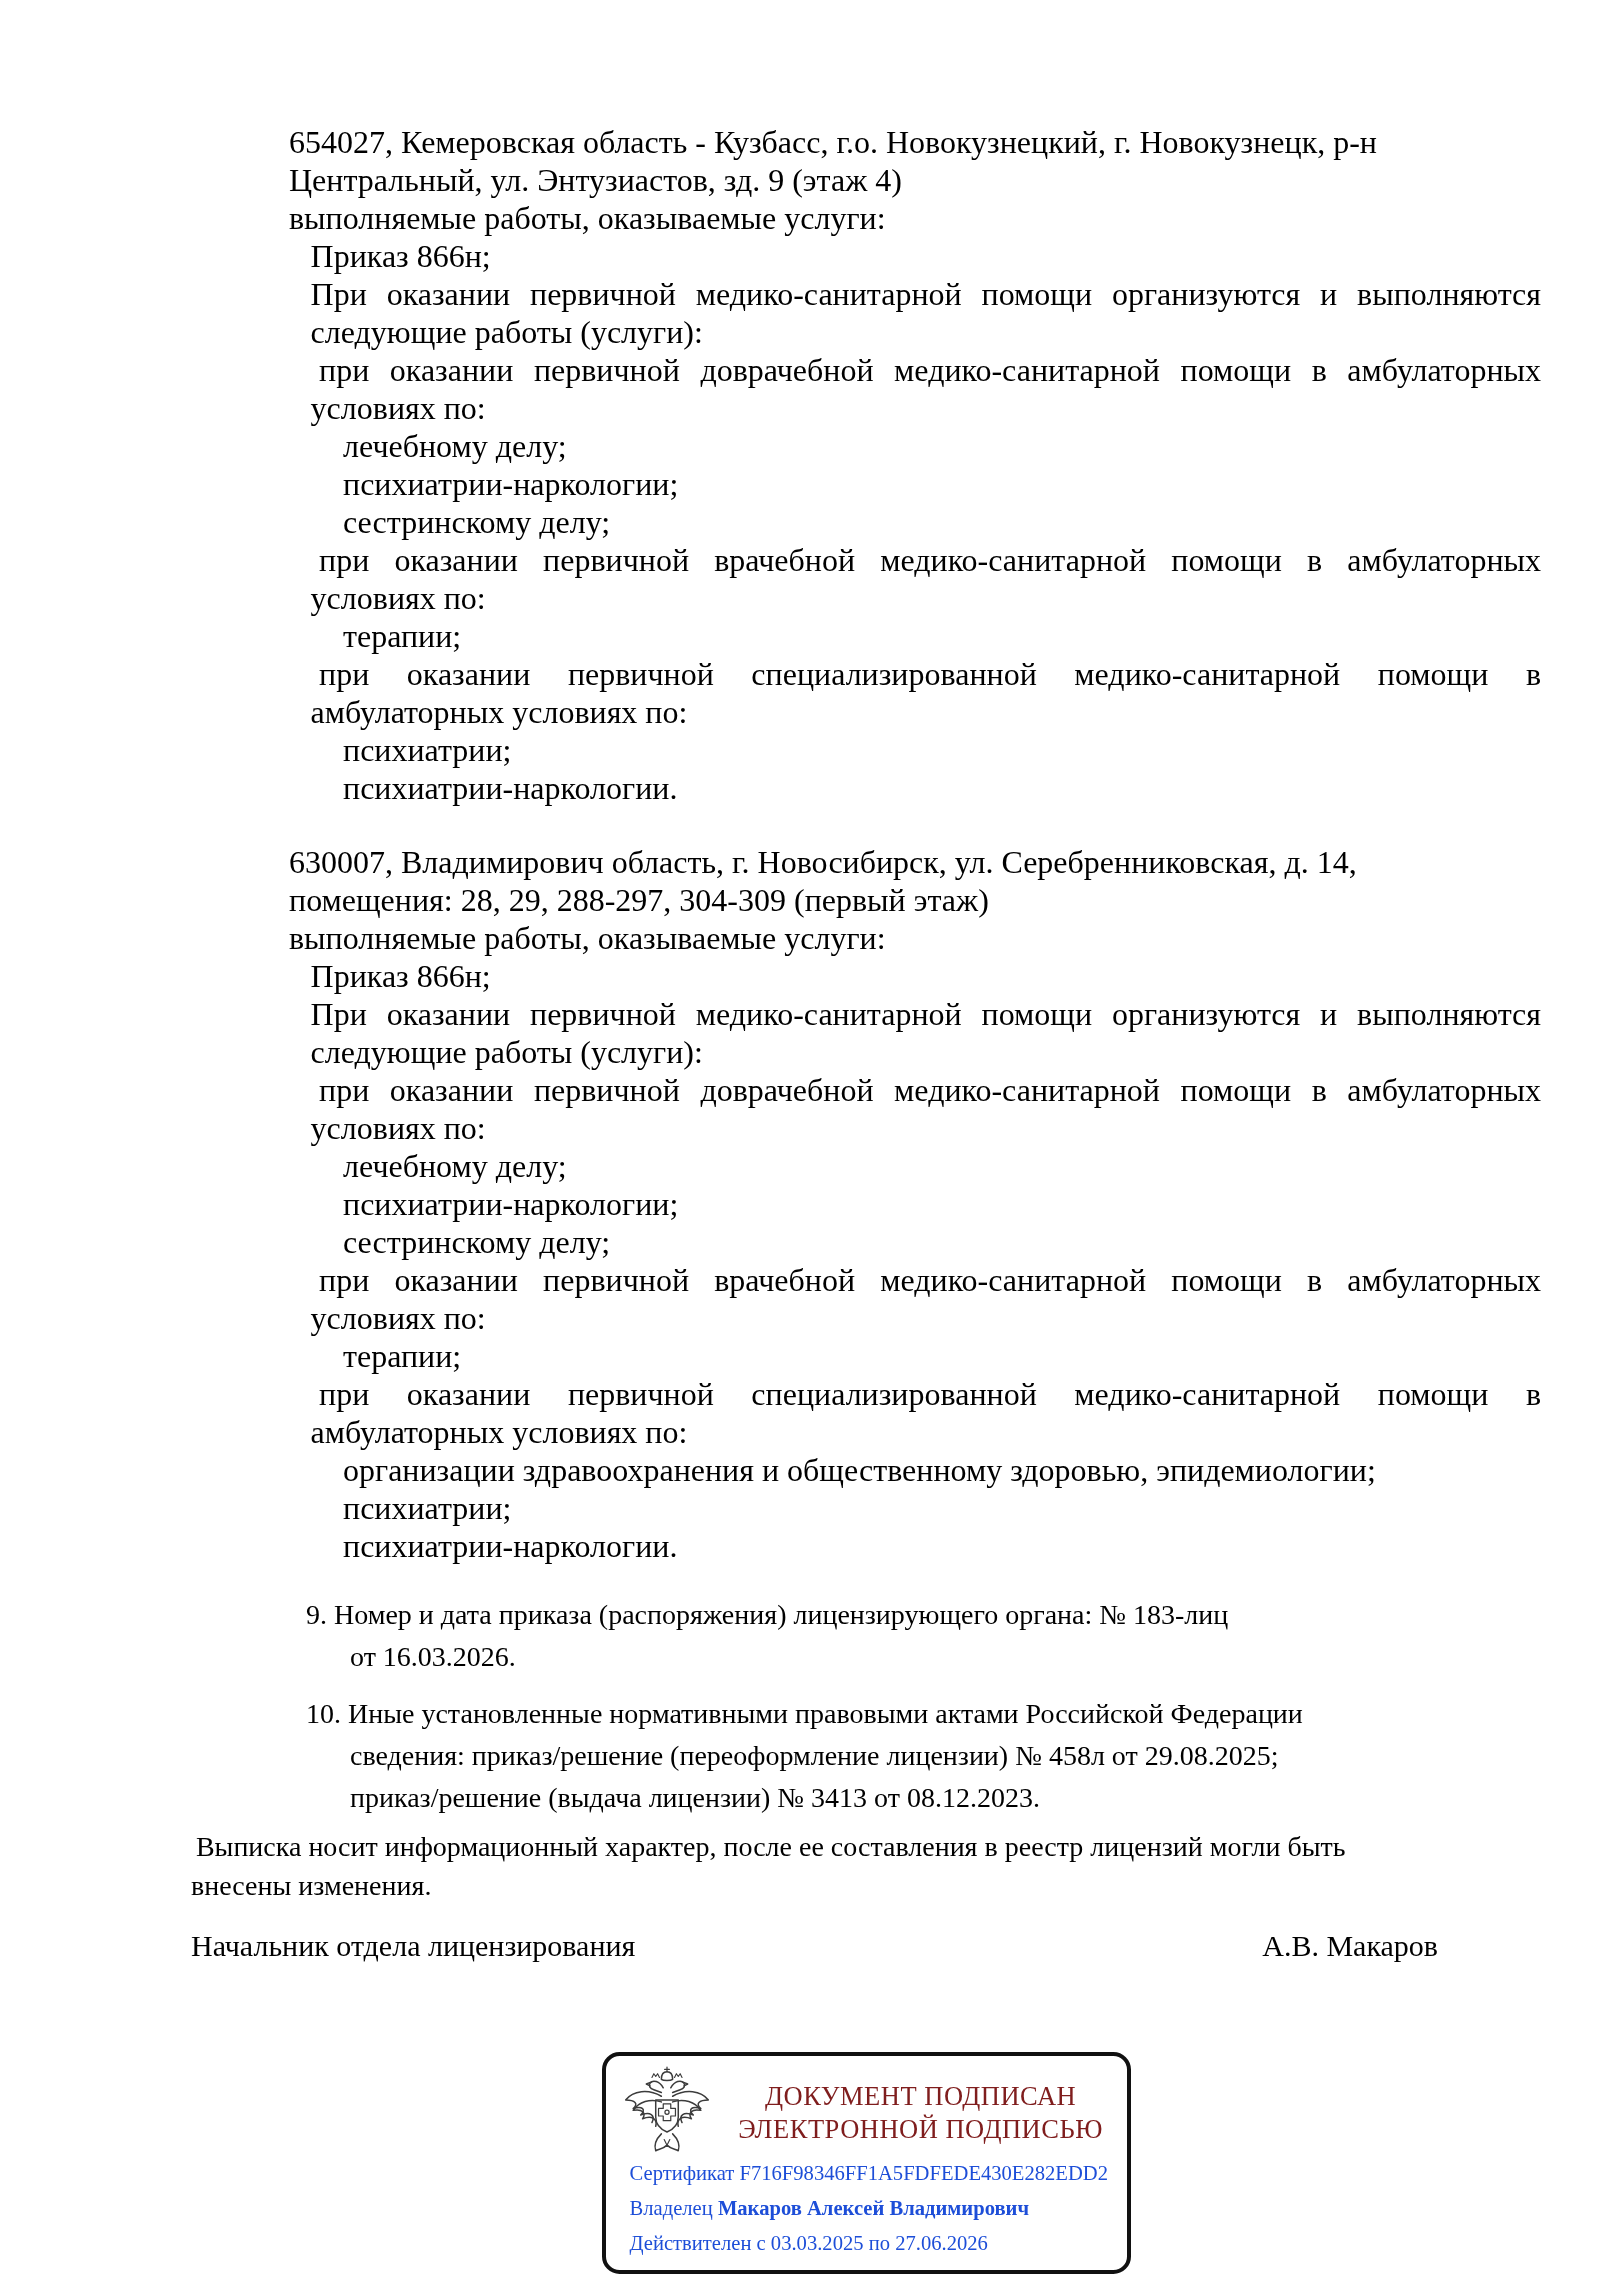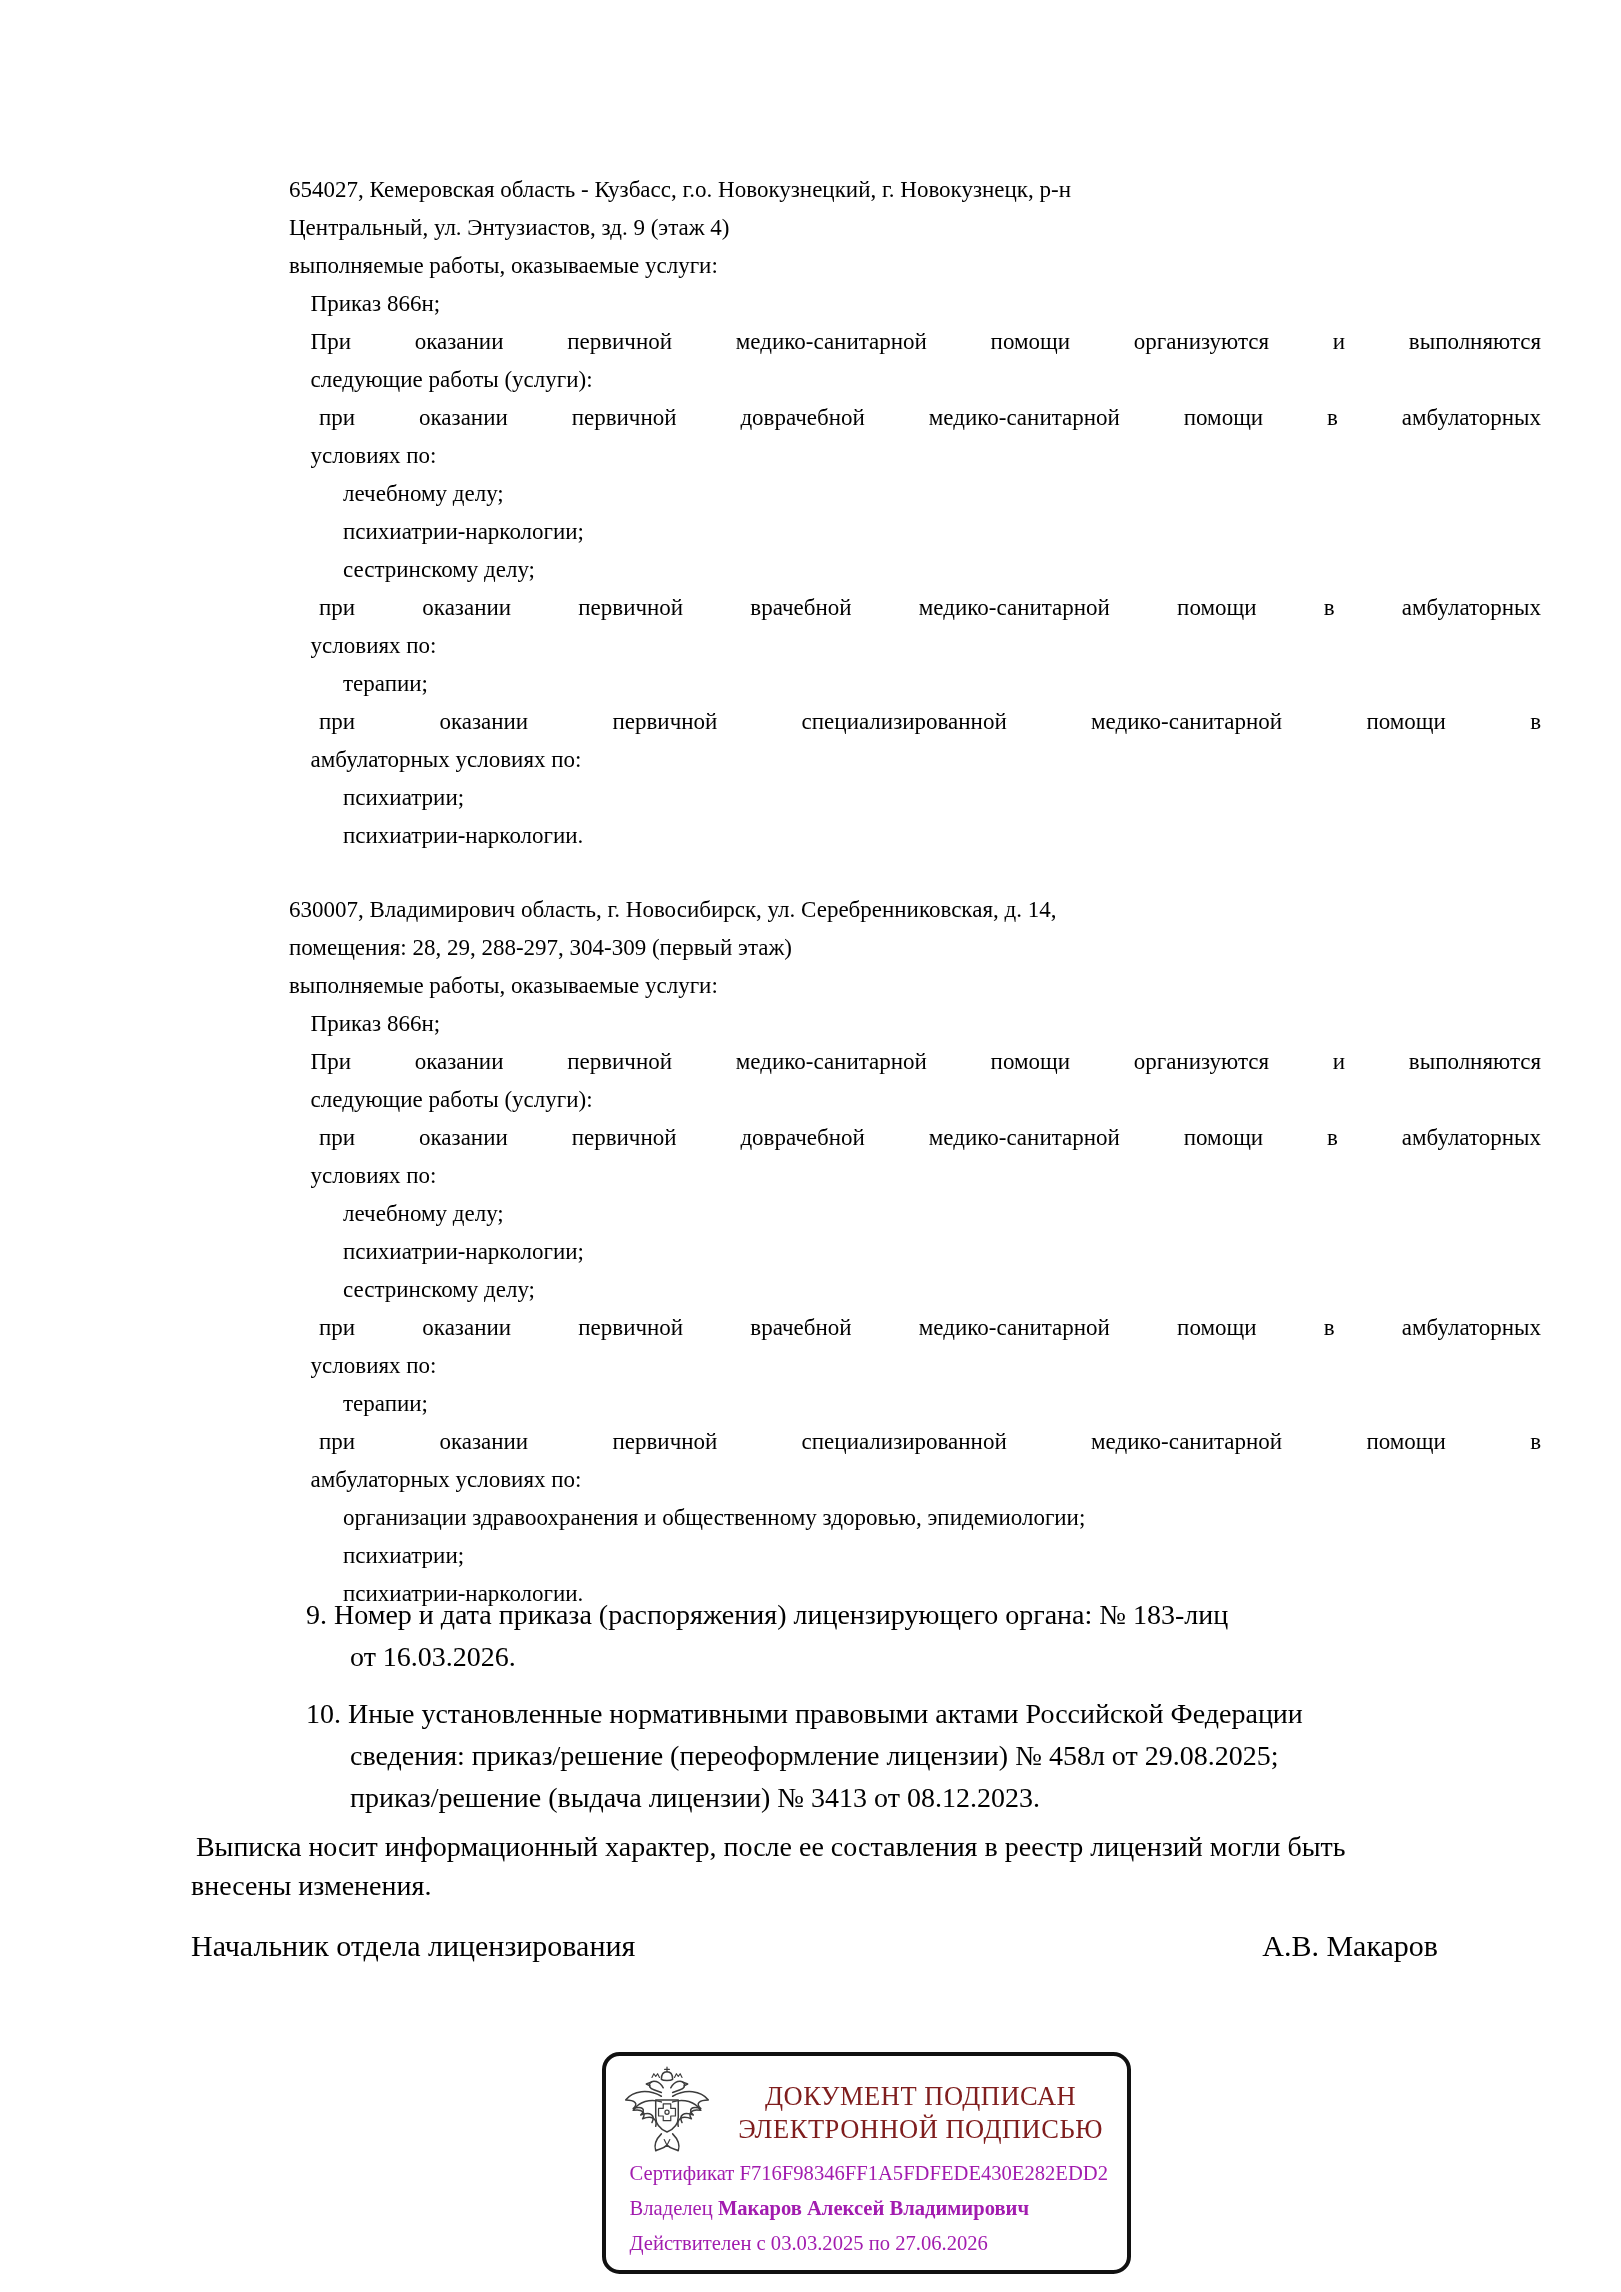--- a/index.html
+++ b/index.html
@@ -11,23 +11,22 @@
     position:relative;
     overflow:hidden;
   }
   .page{position:absolute;inset:0;}
 
   
   .tblock{
     position:absolute;
     left:289px;
     width:1252px;
-    font-size:23px;
+    font-size:32px;
     line-height:38px;
-    margin-top:48px;
   }
   .ln{white-space:nowrap;}
   .ln.i1{padding-left:21.6px;}
   .ln.i2{padding-left:30px;}
   .ln.i3{padding-left:54px;}
   .ln.fill{
     white-space:normal;
     text-align:justify;
     text-align-last:justify;
   }
@@ -86,21 +85,21 @@
     font-size:26.5px;
     line-height:33px;
     color:#7f1d1d;
     letter-spacing:0.5px;
   }
   .stamp .slines{
     position:absolute;
     left:23.5px;right:9.8px;top:100px;
     font-size:20.6px;
     line-height:35px;
-    color:#a21caf;
+    color:#1d4ed8;
     white-space:nowrap;
     font-family:Liberation Serif, serif;
   }
   .stamp .slines b{font-weight:bold;}
 </style>
 </head>
 <body>
 
 <div class="page">
 

